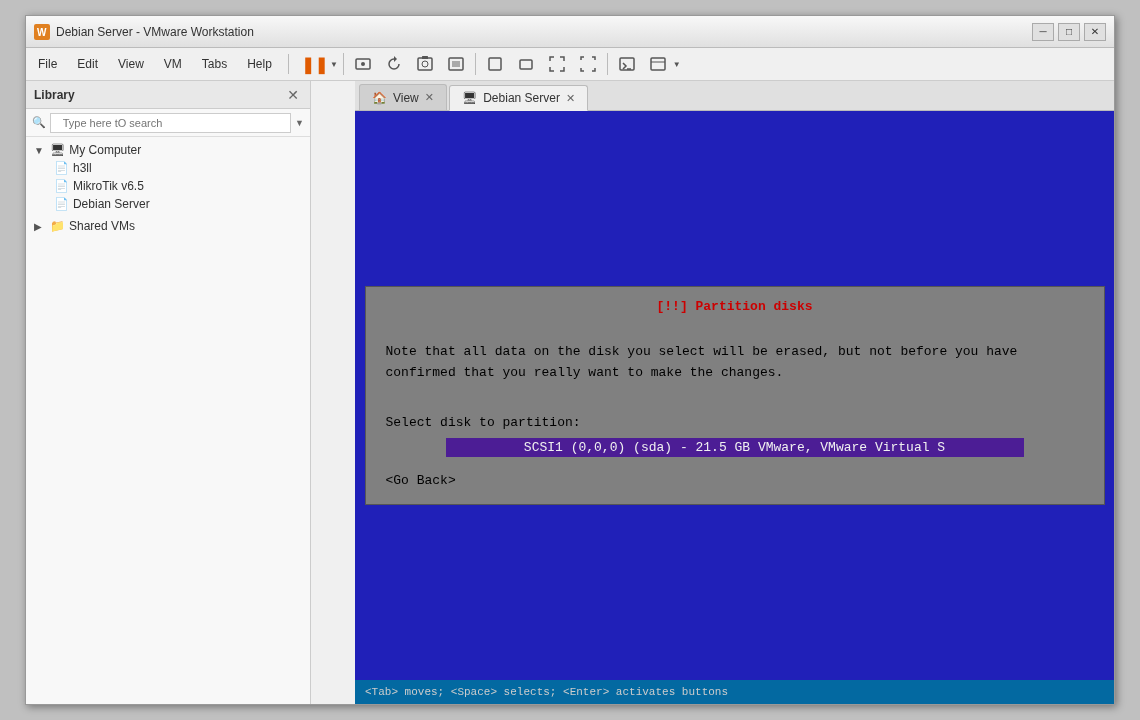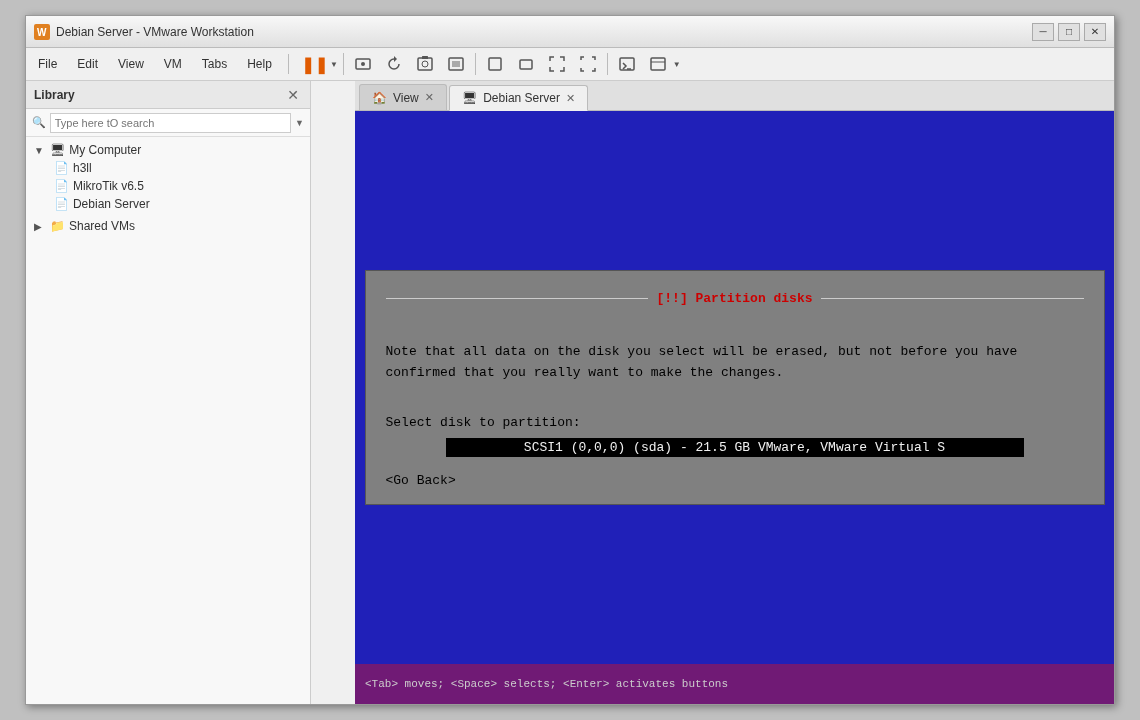--- a/index.html
+++ b/index.html
@@ -273,23 +273,24 @@
       background: #808080;
       border: 1px solid #555;
       position: relative;
       font-family: 'Courier New', monospace;
       font-size: 13px;
     }
     .dialog-title-bar {
       display: flex;
       align-items: center;
       justify-content: center;
-      padding: 20px;
+      padding: 4px;
       gap: 8px;
       color: #ccc;
+      flex-direction: column;
     }
     .dialog-title-line {
       flex: 1;
       height: 1px;
       background: #ccc;
     }
     .dialog-title-text {
       color: #cc0000;
       font-weight: bold;
       font-size: 13px;
@@ -297,37 +298,37 @@
     .dialog-content {
       padding: 16px 20px;
       color: #000;
     }
     .dialog-body-text {
       color: #000;
       line-height: 1.6;
       margin-bottom: 32px;
     }
     .dialog-selected-item {
-      background: #000000;
+      background: #4c1d95;
       color: #f0f0f0;
       padding: 2px 4px;
       display: block;
       text-align: center;
       margin: 8px 60px;
     }
     .dialog-back-btn {
       color: #000;
       margin-top: 16px;
       cursor: pointer;
     }
 
     
     .status-bar {
-      height: 40px;
-      background: #701a75;
+      height: 24px;
+      background: #0369a1;
       color: #cccccc;
       display: flex;
       align-items: center;
       padding: 0 10px;
       font-family: 'Courier New', monospace;
       font-size: 11px;
     }
   </style>
 </head>
 <body>
@@ -434,21 +435,21 @@
 
   <div class="content-area">
 
     <div class="sidebar">
       <div class="sidebar-header">
         <span class="sidebar-title">Library</span>
         <span class="sidebar-close">✕</span>
       </div>
       <div class="sidebar-search">
         <span class="search-icon">🔍</span>
-        <input type="text" style="flex: 1 1 0%; border: 1px solid rgb(204, 204, 204); background: white; height: 20px; padding: 2px 4px; font-size: 11px; color: rgb(136, 136, 136); outline: none;" placeholder="Type here tO search">
+        <input type="text" style="flex: 1 1 0%; border: 1px solid rgb(204, 204, 204); background: white; height: 20px; padding: 2px 12px; font-size: 11px; color: rgb(136, 136, 136); outline: none;" placeholder="Type here tO search">
         <span class="search-dropdown">▼</span>
       </div>
       <div class="sidebar-tree">
         <div class="tree-item">
           <span class="tree-expand">▼</span>
           <span>🖥</span>
           <span>My Computer</span>
         </div>
         <div class="tree-item tree-child">
           <span>📄</span>

